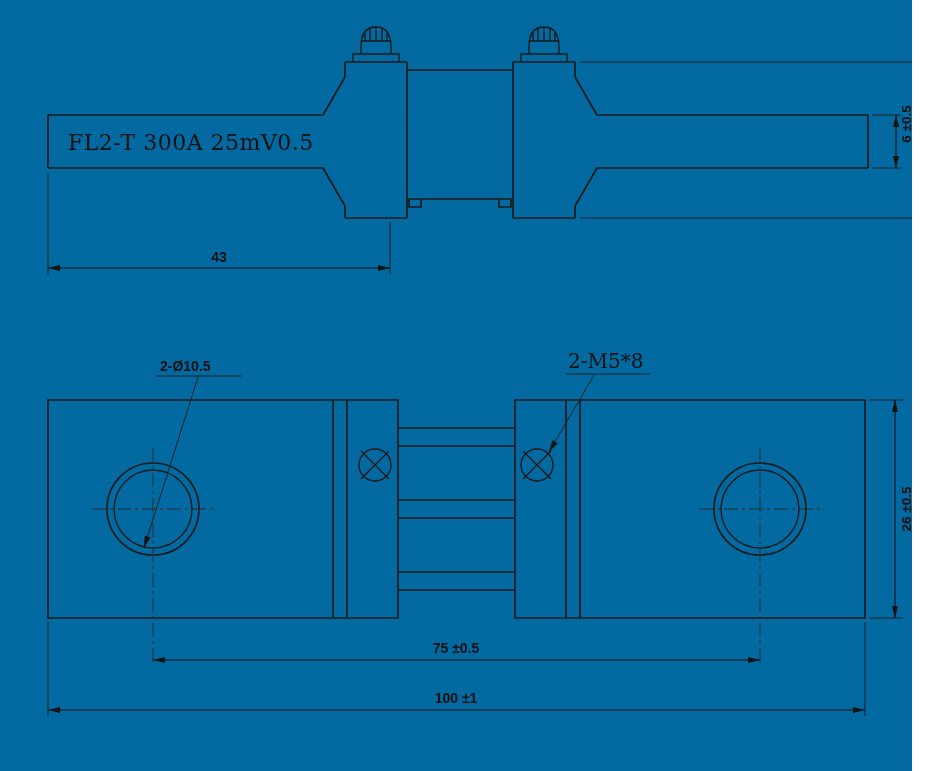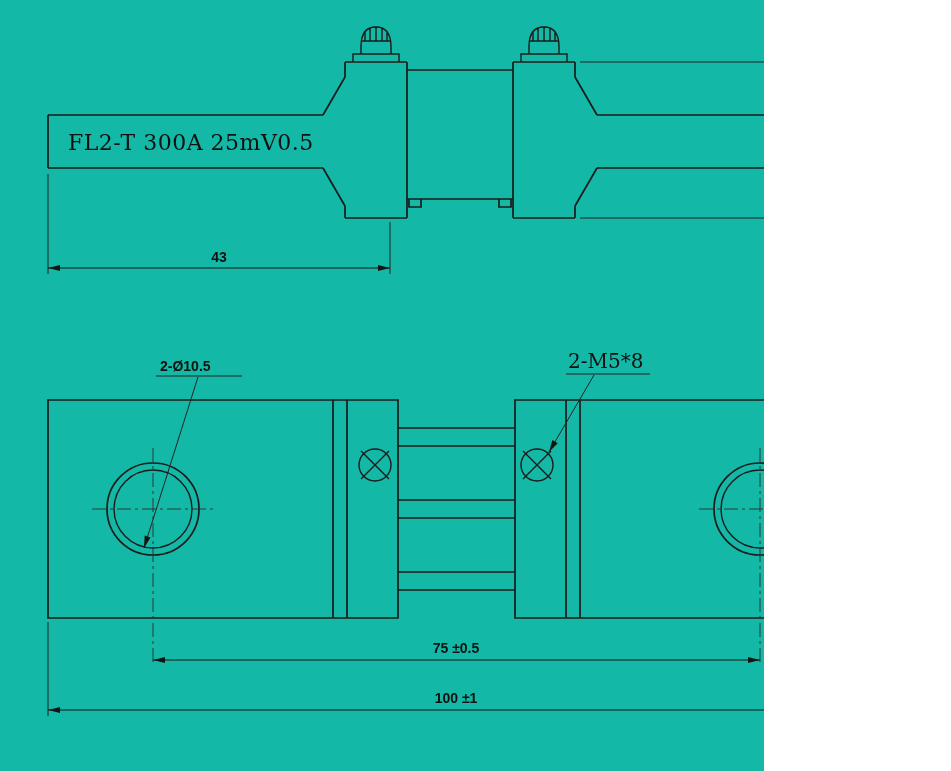--- a/index.html
+++ b/index.html
@@ -1,16 +1,16 @@
 <!DOCTYPE html>
 <html><head>
 <meta charset="utf-8">
 <style>
   html,body{margin:0;padding:0;background:#ffffff;}
-  .stage{position:relative;width:764px;height:771px;background:#14b8a6;overflow:hidden;}
+  .stage{position:relative;width:912px;height:771px;background:#0369a1;overflow:hidden;}
   svg{position:absolute;left:0;top:0;}
   .outline{fill:none;stroke:#1b1b1b;stroke-width:1.7;stroke-linejoin:miter;stroke-linecap:butt;}
   .medium{fill:none;stroke:#1b1b1b;stroke-width:1.4;}
   .thin{fill:none;stroke:#222222;stroke-width:1;}
   .dimline{fill:none;stroke:#141414;stroke-width:1.1;}
   .center{fill:none;stroke:#2a2a2a;stroke-width:0.9;stroke-dasharray:14 4 3 4;}
   text{fill:#111111;}
   .dimtext{font:700 14px "Liberation Sans", sans-serif;}
   .dimtextsm{font:700 13.5px "Liberation Sans", sans-serif;}
   .parttext{font:22px "DejaVu Serif", serif;letter-spacing:0.5px;}

